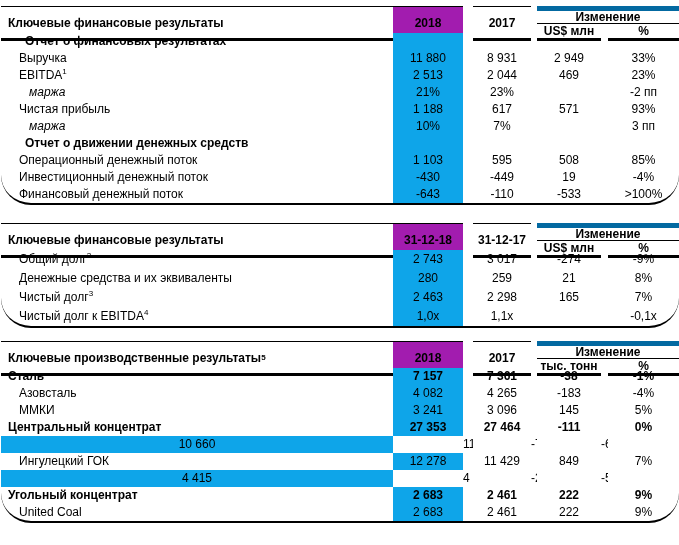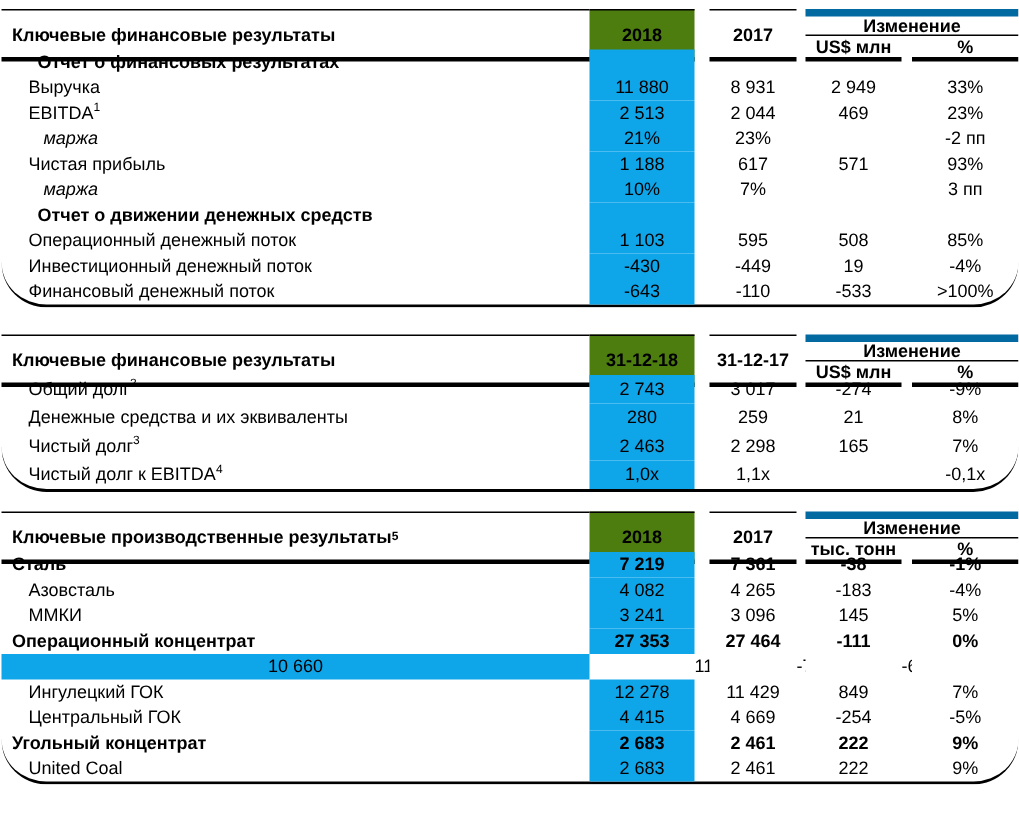--- a/index.html
+++ b/index.html
@@ -31,21 +31,21 @@
   }
   .h-label, .h-c1, .h-c2 {
     border-top: 1px solid #000;
     border-bottom: 3px solid #000;
     font-weight: bold;
     display: flex;
     align-items: center;
   }
   .h-label { justify-content: flex-start; padding-left: 7px; }
   .h-c1, .h-c2 { justify-content: center; }
-  .h-c1 { background: #4d7c0f; }
+  .h-c1 { background: #a21caf; }
   .h-change {
     border-top: 5px solid #0369a1;
     display: flex;
     flex-direction: column;
   }
   .h-change-title {
     border-bottom: 1px solid #000;
     font-weight: bold;
     text-align: center;
     height: 12px;
@@ -302,21 +302,21 @@
         <div class="h-change-sub">
           <div class="h-unit">тыс. тонн</div>
           <div class="gap"></div>
           <div class="h-pct">%</div>
         </div>
       </div>
     </div>
     <div class="tbody">
   <div class="row group">
     <div class="cell c-label"><span class="t">Сталь</span><sup class="sup"></sup></div>
-    <div class="cell c-v1">7 219</div>
+    <div class="cell c-v1">7 157</div>
     <div class="gap"></div>
     <div class="cell c-v2">7 361</div>
     <div class="gap"></div>
     <div class="cell c-chg">-38</div>
     <div class="gap"></div>
     <div class="cell c-pct">-1%</div>
   </div>
 
   <div class="row item">
     <div class="cell c-label"><span class="t">Азовсталь</span><sup class="sup"></sup></div>
@@ -334,21 +334,21 @@
     <div class="cell c-v1">3 241</div>
     <div class="gap"></div>
     <div class="cell c-v2">3 096</div>
     <div class="gap"></div>
     <div class="cell c-chg">145</div>
     <div class="gap"></div>
     <div class="cell c-pct">5%</div>
   </div>
 
   <div class="row group">
-    <div class="cell c-label"><span class="t">Операционный концентрат</span><sup class="sup"></sup></div>
+    <div class="cell c-label"><span class="t">Центральный концентрат</span><sup class="sup"></sup></div>
     <div class="cell c-v1">27 353</div>
     <div class="gap"></div>
     <div class="cell c-v2">27 464</div>
     <div class="gap"></div>
     <div class="cell c-chg">-111</div>
     <div class="gap"></div>
     <div class="cell c-pct">0%</div>
   </div>
 
   <div class="row item">
@@ -366,21 +366,20 @@
     <div class="cell c-v1">12 278</div>
     <div class="gap"></div>
     <div class="cell c-v2">11 429</div>
     <div class="gap"></div>
     <div class="cell c-chg">849</div>
     <div class="gap"></div>
     <div class="cell c-pct">7%</div>
   </div>
 
   <div class="row item">
-    <div class="cell c-label"><span class="t">Центральный ГОК</span><sup class="sup"></sup></div>
     <div class="cell c-v1">4 415</div>
     <div class="gap"></div>
     <div class="cell c-v2">4 669</div>
     <div class="gap"></div>
     <div class="cell c-chg">-254</div>
     <div class="gap"></div>
     <div class="cell c-pct">-5%</div>
   </div>
 
   <div class="row group">

